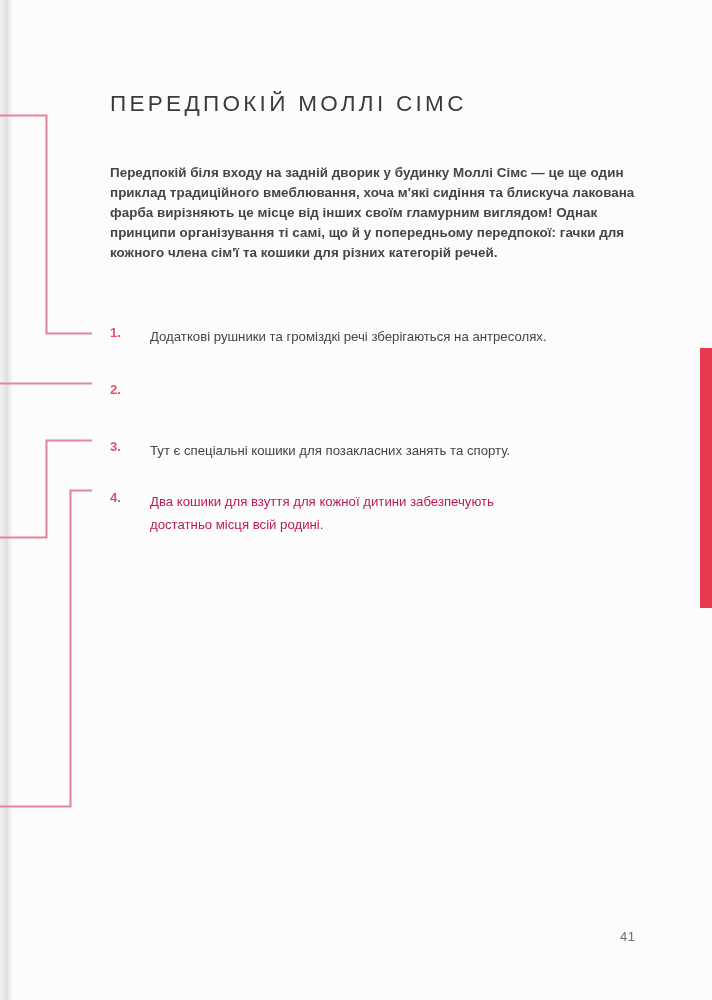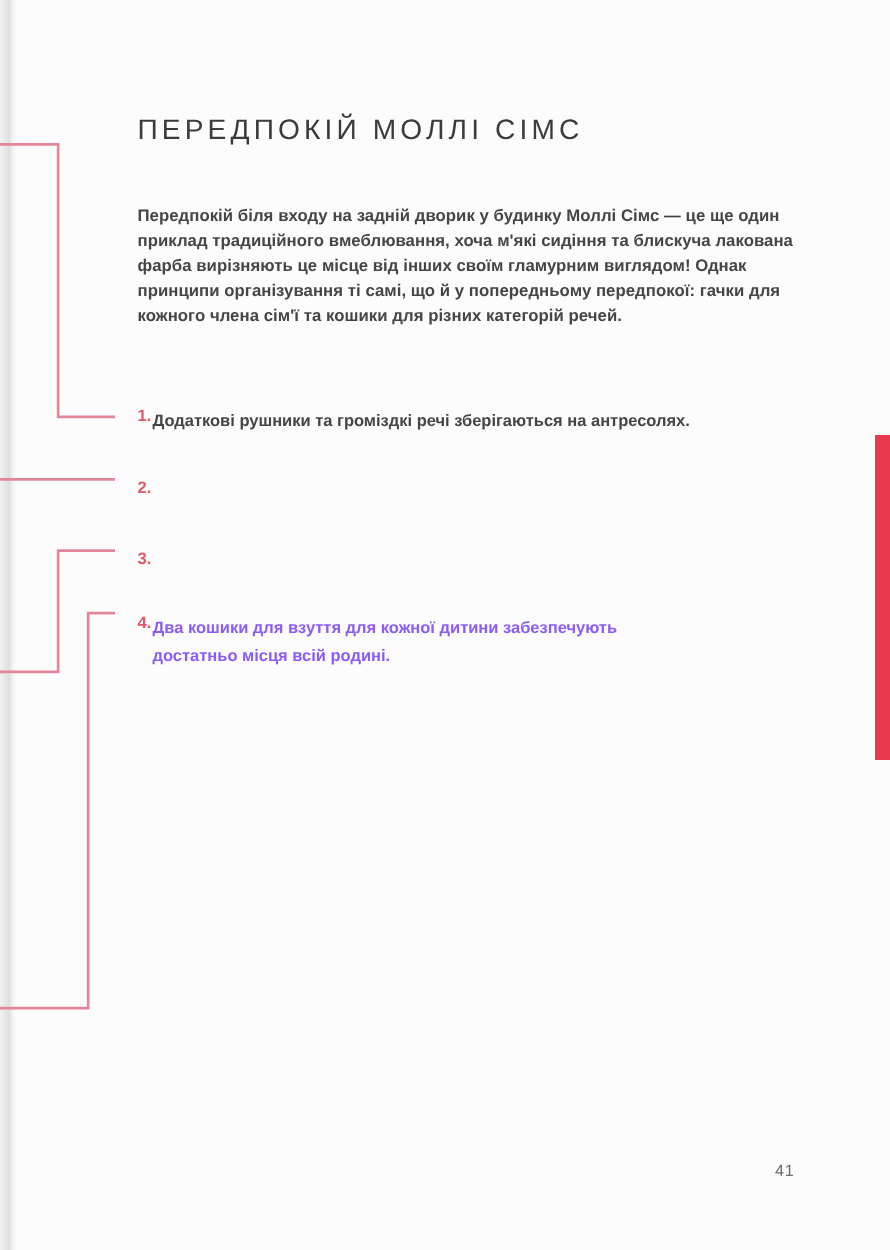--- a/index.html
+++ b/index.html
@@ -115,24 +115,24 @@
     top: 0;
     width: 22px;
     font-size: 13.2px;
     font-weight: 700;
     color: #e2566a;
     text-align: left;
   }
 
   .list-text {
     display: block;
-    margin-left: 12px;
+    margin-left: 40px;
     font-size: 13.2px;
     line-height: 23px;
-    font-weight: 700;
+    font-weight: 400;
     color: #454545;
   }
 
   .page-number {
     position: absolute;
     left: 620px;
     top: 929px;
     font-size: 13px;
     font-weight: 400;
     color: #6d6d6d;
@@ -167,23 +167,24 @@
     <ol class="numbered-list" style="position: absolute; list-style: none; margin: 0px; padding: 0px; height: 220px;">
         <li class="list-item" style="position: absolute; left: 0px; top: 0px; width: 530px;">
           <span class="list-number" style="color: rgb(226, 86, 106);">1.</span>
           <span class="list-text" style="color: rgb(69, 69, 69);">Додаткові рушники та громіздкі речі зберігаються на антресолях.</span>
         </li>
         <li class="list-item" style="position: absolute; left: 0px; top: 57px; width: 530px;">
           <span class="list-number" style="color: rgb(226, 86, 106);">2.</span>
         </li>
         <li class="list-item" style="position: absolute; left: 0px; top: 114px; width: 530px;">
           <span class="list-number" style="color: rgb(226, 86, 106);">3.</span>
+          <span class="list-text" style="color: rgb(69, 69, 69);">Тут є спеціальні кошики для позакласних занять та спорту.</span>
         </li>
         <li class="list-item" style="position: absolute; left: 0px; top: 165px; width: 420px;">
           <span class="list-number" style="color: rgb(226, 86, 106);">4.</span>
-          <span class="list-text" style="color: #8b5cf6;">Два кошики для взуття для кожної дитини забезпечують достатньо місця всій родині.</span>
+          <span class="list-text" style="color: #be185d;">Два кошики для взуття для кожної дитини забезпечують достатньо місця всій родині.</span>
         </li>
       </ol>
 
     <div class="page-number">41</div>
 
   </div>
 </div>
 
 </body></html>

